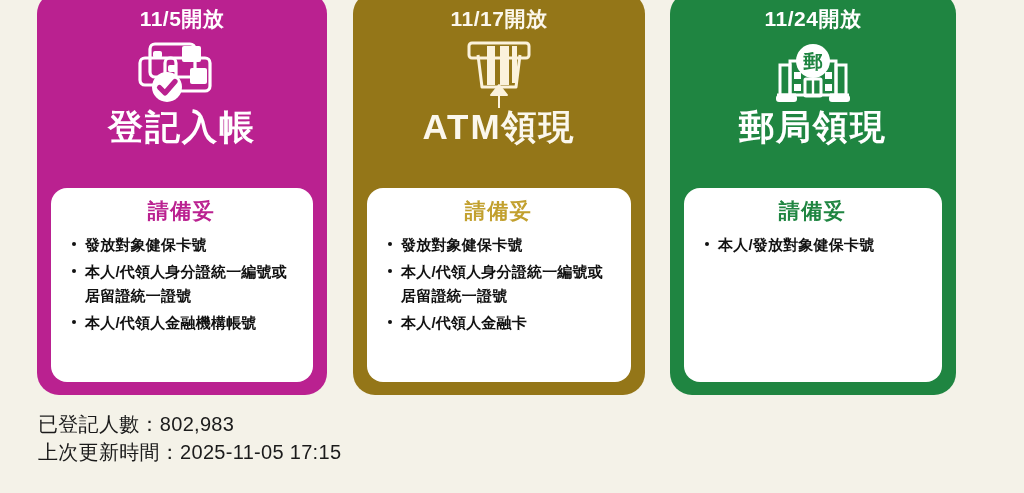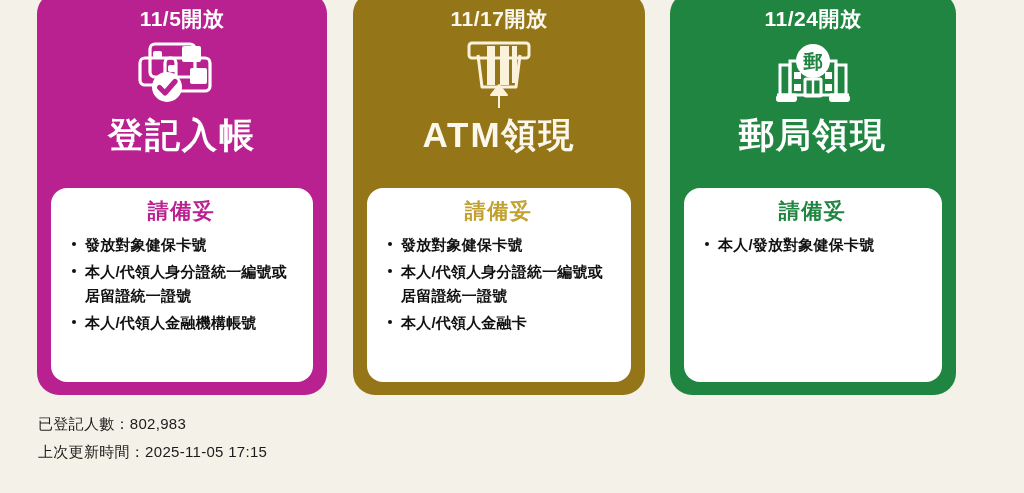--- a/index.html
+++ b/index.html
@@ -38,21 +38,21 @@
   .card.c2 .card-date{color:#FBF7EC;text-align:center;}
 
   .card-icon{
     height:70px;
     margin-top:10px;
     display:flex;align-items:center;justify-content:center;
   }
   .card-icon svg{display:block;}
 
   .card-title{
-    margin-top:8px;
+    margin-top:0;
     font-size:35px;
     font-weight:bold;
     letter-spacing:2px;
     line-height:1.05;
     color:#FFFFFF;
   }
   .card.c2 .card-title{color:#FBF7EC;}
 
   
   .panel{
@@ -102,21 +102,21 @@
   }
 
   
   .footer{
     position:absolute;
     left:38px;
     top:410px;
     color:#1b1b1b;
   }
   .footer div{
-    font-size:15px;
+    font-size:20px;
     line-height:28px;
     letter-spacing:.3px;
     white-space:nowrap;
   }
 </style>
 </head>
 <body>
 
 <div class="stage">
 

